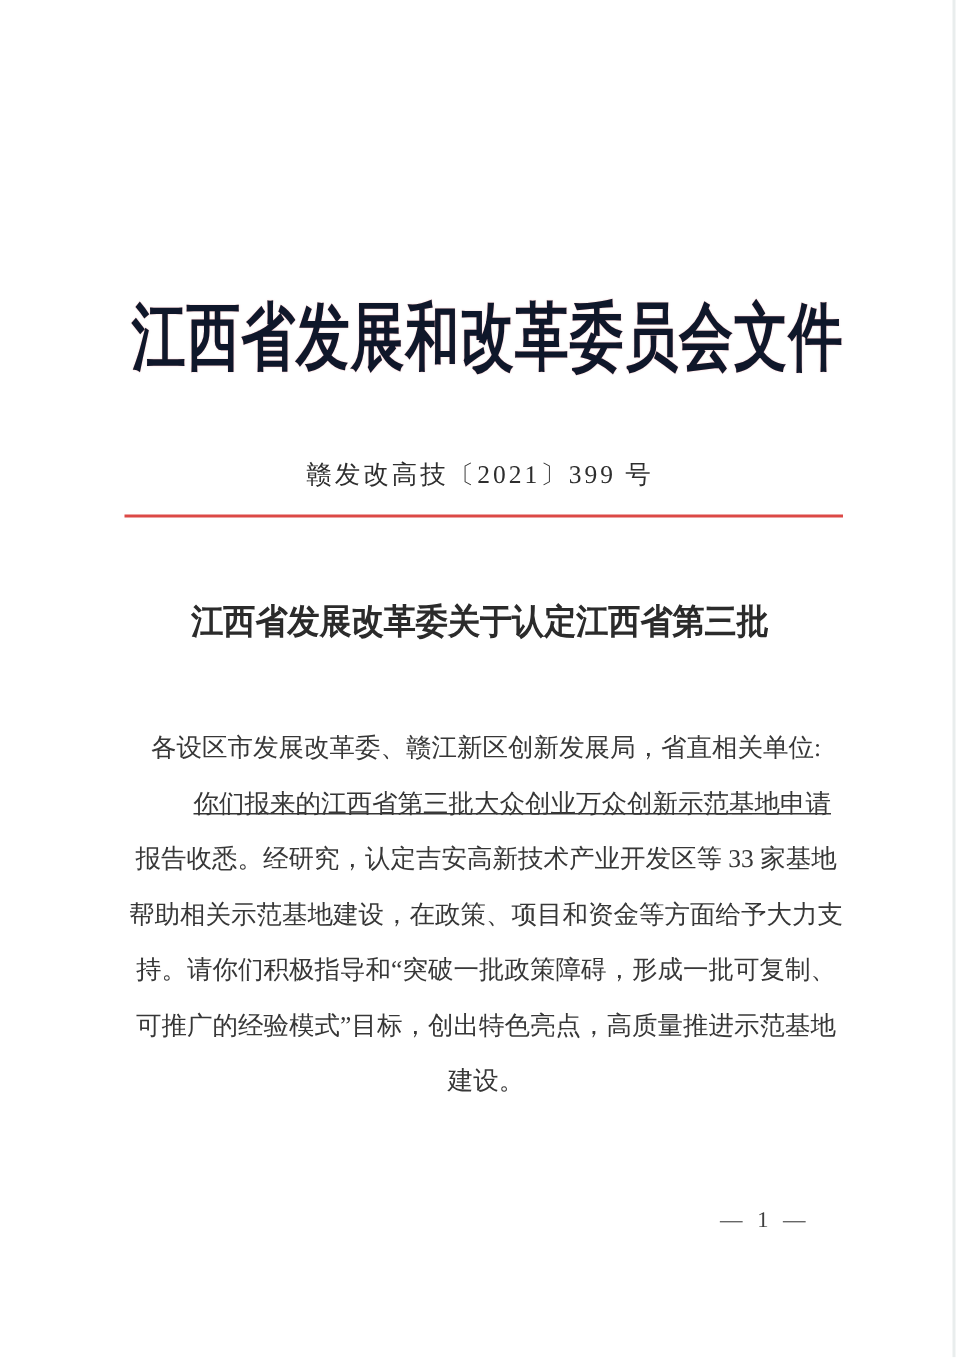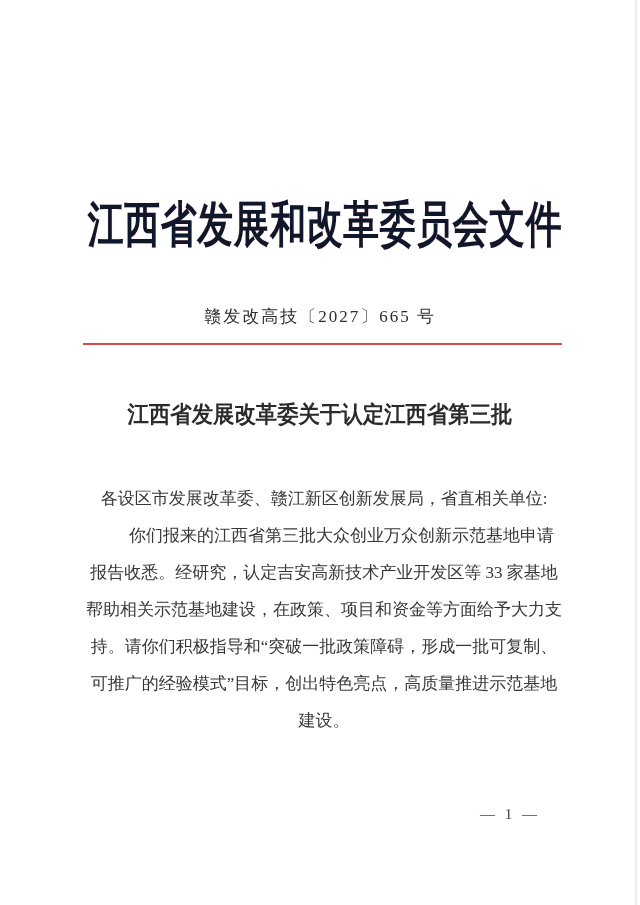--- a/index.html
+++ b/index.html
@@ -90,21 +90,21 @@
     top: 480px;
     left: 84px;
     width: 480px;
     font-size: 17px;
     line-height: 37px;
     color: #373737;
     white-space: nowrap;
     text-align: center;
   }
   .body-line { white-space: nowrap; }
-  .body-line.indent { padding-left: 35px; }
+  .body-line.indent { padding-left: 35px; text-decoration: underline; }
   
   .page-number {
     position: absolute;
     top: 803px;
     right: 100px;
     font-size: 15px;
     line-height: 22px;
     letter-spacing: 3px;
     color: #3f3f3f;
     white-space: nowrap;
@@ -114,21 +114,21 @@
 <body>
 
 <div class="page">
 
   <div class="scan-edge"></div>
 
   <div class="letterhead">
     <span class="condense">江西省发展和改革委员会文件</span>
   </div>
 
-  <div class="doc-number">赣发改高技〔2027〕665 号</div>
+  <div class="doc-number">赣发改高技〔2021〕399 号</div>
 
   <div class="red-divider"></div>
 
   <div class="doc-title">
     <div>
       <span class="condense">江西省发展改革委关于认定江西省第三批</span>
     </div>
   </div>
 
   <div class="body-block">

